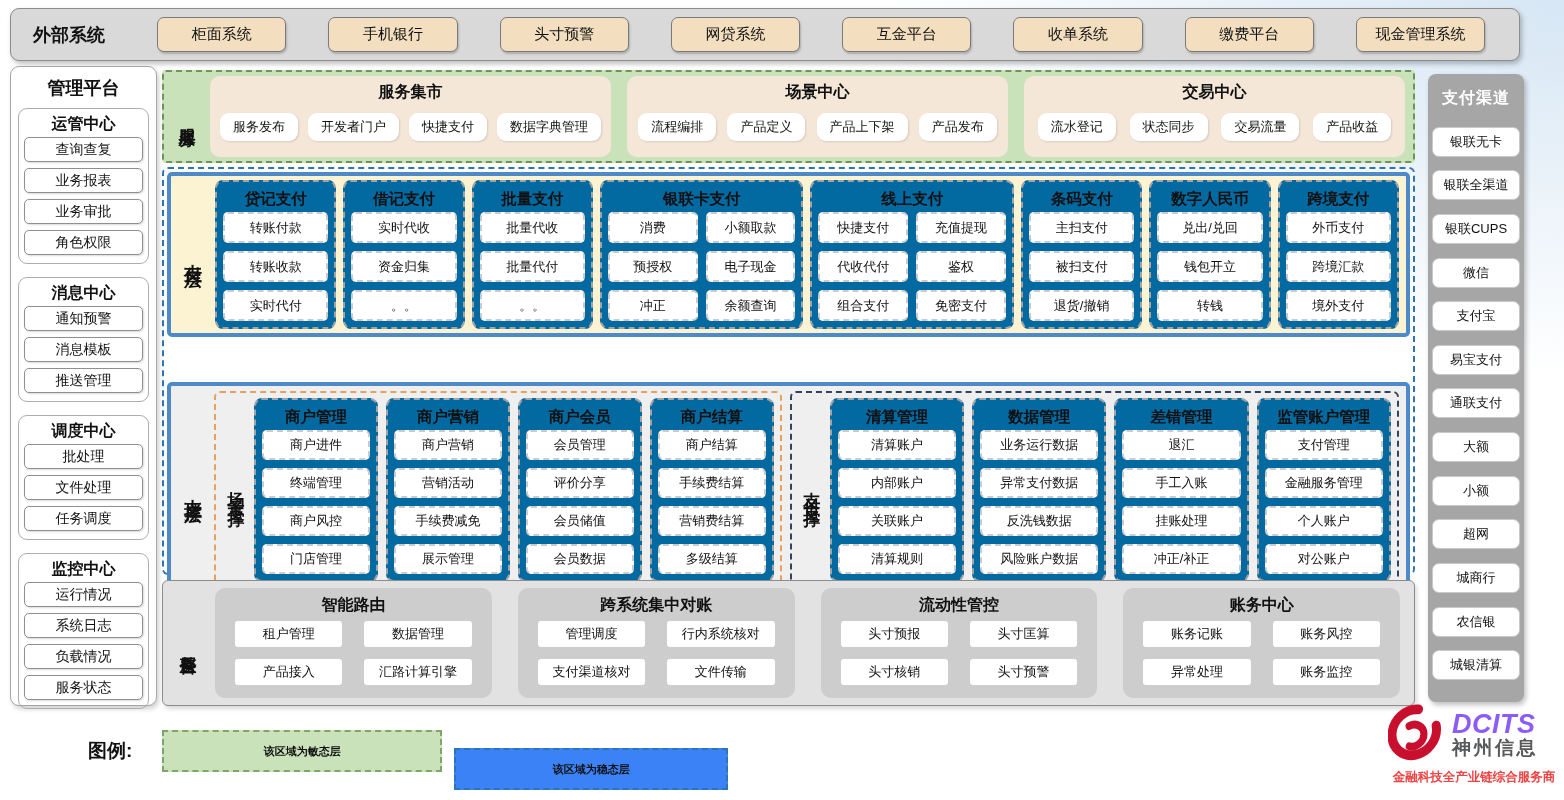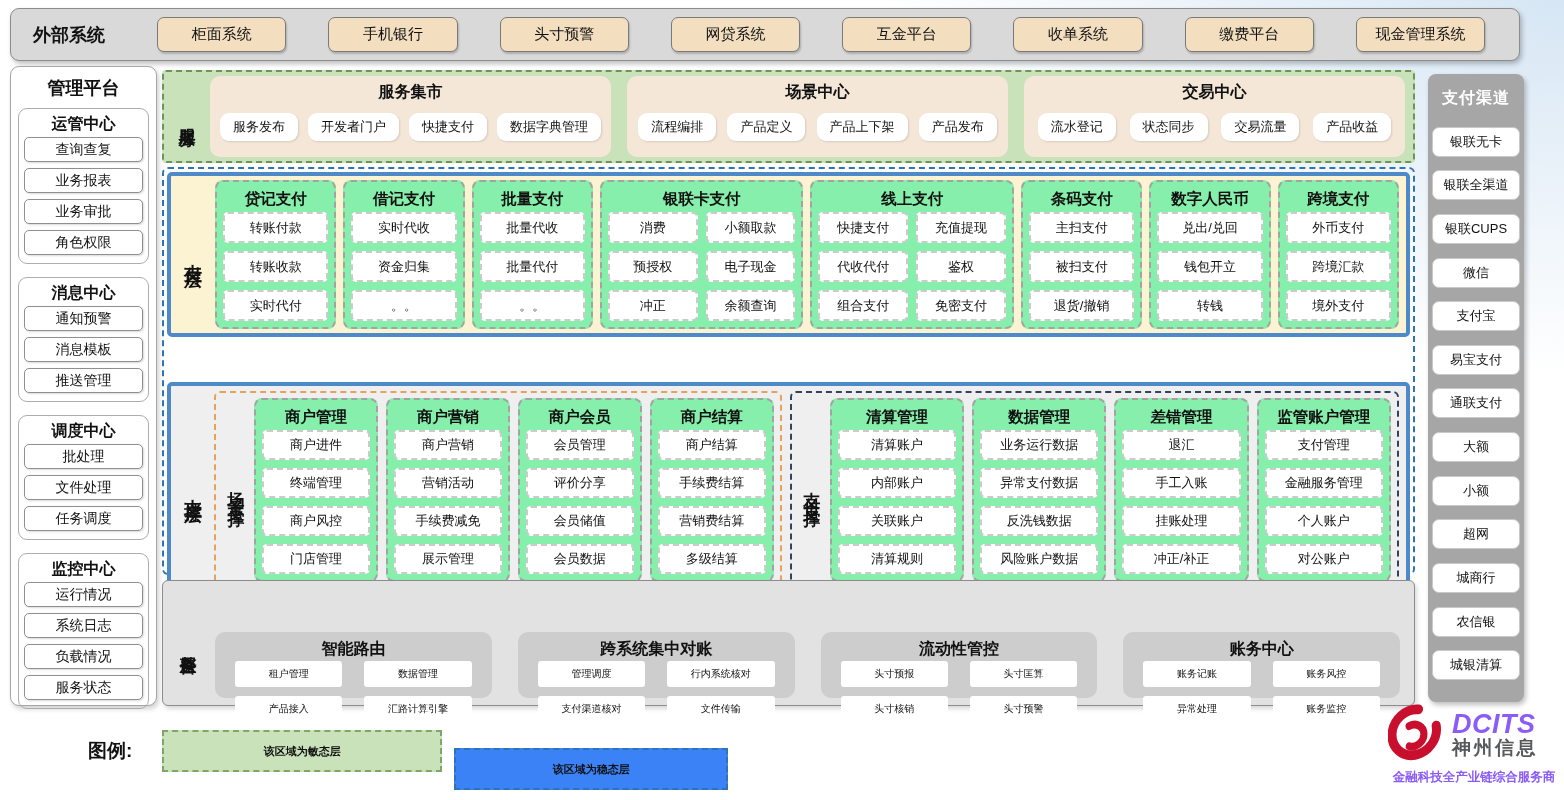--- a/index.html
+++ b/index.html
@@ -42,46 +42,46 @@
     box-shadow:1px 1px 2px rgba(0,0,0,0.12);}
   
   .stable-wrap{position:absolute;left:162px;top:167px;width:1253px;height:408px;border:2px dashed #2E74B5;
     border-radius:6px;box-sizing:border-box;padding:3px;display:flex;flex-direction:column;gap:5px;background:rgba(255,255,255,0.35);}
   .payment-layer{height:172px;background:#FCF3D3;border:4px solid #4E8AC8;border-radius:5px;
     display:flex;padding:4px 7px;gap:7px;box-sizing:content-box;}
   .support-layer{flex:1;background:#EFEFEF;border:4px solid #4E8AC8;border-radius:5px;
     display:flex;padding:5px 7px;gap:6px;margin-top:40px;}
   
   .pay-cols{flex:1;display:flex;gap:7px;}
-  .pay-col{flex:1;background:#86efac;border:2px dashed #A3A3A3;border-radius:8px;
+  .pay-col{flex:1;background:#0369a1;border:2px dashed #A3A3A3;border-radius:8px;
     padding:3px 6px 6px;display:flex;flex-direction:column;min-width:0;}
   .pay-col-wide{flex:1.78;}
   .pay-col-title{font-weight:bold;font-size:15.5px;text-align:center;padding:4px 0 2px;white-space:nowrap;}
   .pay-grid{flex:1;display:grid;grid-template-columns:1fr;gap:8px;align-content:space-evenly;}
   .pill{background:#fff;border:2px dashed #CBCBCB;border-radius:5px;display:flex;align-items:center;
     justify-content:center;font-size:13px;min-height:25px;padding:1px 2px;white-space:nowrap;overflow:hidden;}
   
   .sup-groups{flex:1;display:flex;gap:8px;}
   .sup-group{border:2px dashed #999;border-radius:6px;display:flex;padding:5px 6px;gap:4px;flex:1;}
   .sup-group.scene{flex:0.93;}
   .sup-label{font-size:17px;letter-spacing:6px;width:28px;}
   .sup-cols{flex:1;display:flex;gap:8px;justify-content:space-evenly;}
   .sup-col{flex:1;max-width:140px;}
   .sup-col .pill{min-height:24px;}
   
   .integration-layer{position:absolute;left:162px;top:580px;width:1253px;height:126px;background:#E2E2E2;
     border:1px solid #8C8C8C;border-radius:6px;box-sizing:border-box;display:flex;padding:7px 10px;gap:12px;
     box-shadow:2px 3px 4px rgba(0,0,0,0.15);}
   .int-label{font-size:17px;letter-spacing:1px;}
-  .int-groups{flex:1;display:flex;gap:26px;padding-right:4px;margin-top:44px;}
+  .int-groups{flex:1;display:flex;gap:26px;padding-right:4px;}
   .int-group{flex:1;background:#CDCDCD;border-radius:10px;display:flex;flex-direction:column;padding:3px 16px 9px;}
   .int-title{font-weight:bold;font-size:16px;text-align:center;padding:4px 0 1px;}
   .int-grid{flex:1;display:grid;grid-template-columns:1fr 1fr;gap:9px 22px;align-content:space-evenly;padding:0 4px;}
   .int-item{background:#fff;border-radius:3px;display:flex;align-items:center;justify-content:center;
-    font-size:10px;min-height:26px;white-space:nowrap;}
+    font-size:13px;min-height:26px;white-space:nowrap;}
   
   .channels{position:absolute;left:1428px;top:74px;width:96px;height:628px;background:#A6A6A6;
     border-radius:8px;display:flex;flex-direction:column;padding:4px 0 8px;box-sizing:border-box;
     box-shadow:2px 3px 5px rgba(0,0,0,0.25);}
   .chan-title{color:#fff;font-weight:bold;font-size:16px;text-align:center;padding:10px 0 4px;letter-spacing:1px;}
   .chan-btns{flex:1;display:flex;flex-direction:column;justify-content:space-evenly;padding:0 3px;}
   .chan-btn{height:28px;margin:0 1px;background:#fff;border:1px solid #C9C9C9;border-radius:7px;
     display:flex;align-items:center;justify-content:center;font-size:13px;white-space:nowrap;}
   
   .legend{position:absolute;left:88px;top:730px;height:42px;display:flex;align-items:center;}
@@ -428,14 +428,14 @@
           <path d="M45 11 A25 23 0 1 0 56 35" fill="none" stroke="#C8102E" stroke-width="10" stroke-linecap="round"></path>
           <path d="M29 22 A12 11 0 1 1 21 41" fill="none" stroke="#C8102E" stroke-width="8" stroke-linecap="round"></path>
         </g>
       </svg>
     </span>
     <div class="logo-texts">
       <div class="logo-name" style="color: #8b5cf6;">DCITS</div>
       <div class="logo-company">神州信息</div>
     </div>
   </div>
-  <div class="logo-tagline" style="color: #8b5cf6;">金融科技全产业链综合服务商</div>
+  <div class="logo-tagline" style="color: #ef4444;">金融科技全产业链综合服务商</div>
 </div>
 
 </body></html>

